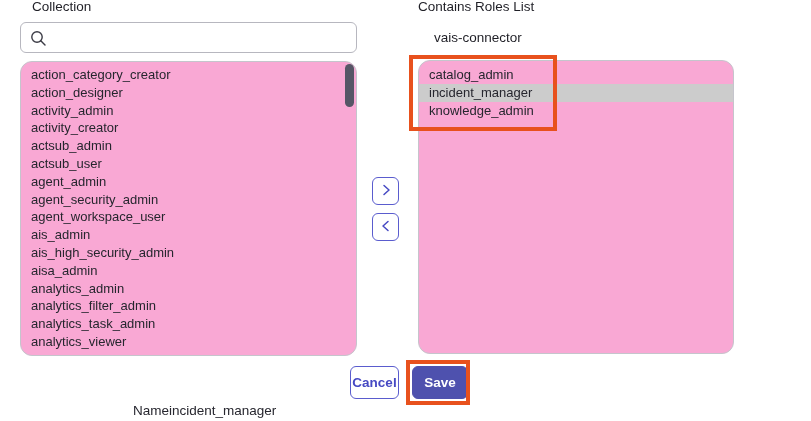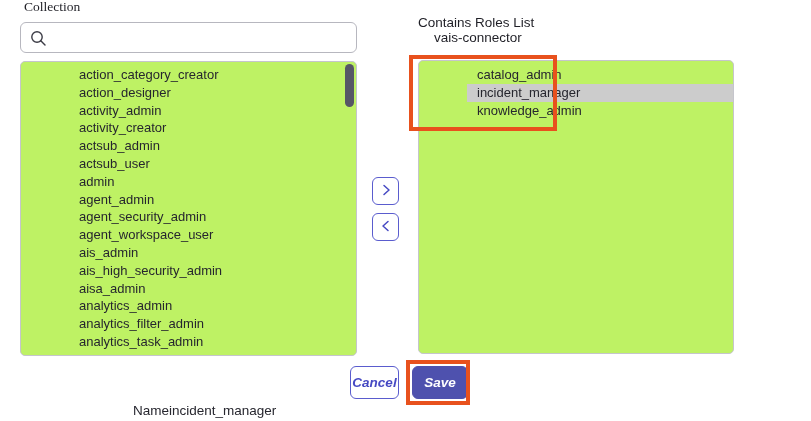--- a/index.html
+++ b/index.html
@@ -15,22 +15,22 @@
     background: #ffffff;
     overflow: hidden;
   }
   .panel-label {
     position: absolute;
     font-size: 13.5px;
     line-height: 14px;
     color: #1f1f26;
     white-space: nowrap;
   }
-  #collection-label { left: 24px; top: 0px; font-family: Liberation Serif, serif; }
-  #contains-label   { left: 418px; top: 16px; text-align: center; }
+  #collection-label { left: 32px; top: 0px; }
+  #contains-label   { left: 418px; top: 0px; text-align: center; }
   #group-name       { left: 434px; top: 31px; }
 
   
   .searchbox {
     position: absolute;
     left: 20px; top: 22px;
     width: 337px; height: 31px;
     border: 1px solid #b7b7bf;
     border-radius: 6px;
     background: #ffffff;
@@ -47,25 +47,24 @@
     font-family: "Liberation Sans", sans-serif;
     font-size: 13px;
     background: transparent;
     color: #26262e;
   }
 
   
   .listbox {
     position: absolute;
     border: 1px solid #c5c5cc;
-    border-radius: 5px;
-    background: #bef264;
+    border-radius: 12px;
+    background: #f9a8d4;
     overflow: hidden;
     font-size: 13px;
-    padding-left: 48px;
   }
   #left-listbox  { left: 20px;  top: 61px; width: 337px; height: 295px; padding-top: 4px; }
   #right-listbox { left: 418px; top: 60px; width: 316px; height: 294px; padding-top: 5px; }
   #left-listbox .row  { line-height: 17.8px; padding-left: 10px; white-space: nowrap; cursor: default; }
   #right-listbox .row { line-height: 18px;   padding-left: 10px; white-space: nowrap; cursor: default; }
   #right-listbox .row.selected { background: #cccccc; }
 
   
   .scroll-thumb {
     position: absolute;
@@ -93,21 +92,20 @@
   
   .btn {
     position: absolute;
     height: 33px;
     border-radius: 6px;
     font-family: "Liberation Sans", sans-serif;
     font-size: 13.5px;
     font-weight: 700;
     display: flex; align-items: center; justify-content: center;
     cursor: pointer;
-    font-style: italic;
   }
   #cancel-button {
     left: 350px; top: 366px; width: 49px;
     background: #ffffff;
     border: 1.5px solid #5a5cce;
     color: #4649c3;
   }
   #save-button {
     left: 412px; top: 366px; width: 56px;
     background: #4e51ae;
@@ -163,21 +161,20 @@
       <div class="row">action_designer</div>
 
       <div class="row">activity_admin</div>
 
       <div class="row">activity_creator</div>
 
       <div class="row">actsub_admin</div>
 
       <div class="row">actsub_user</div>
 
-      <div class="row">admin</div>
 
       <div class="row">agent_admin</div>
 
       <div class="row">agent_security_admin</div>
 
       <div class="row">agent_workspace_user</div>
 
       <div class="row">ais_admin</div>
 
       <div class="row">ais_high_security_admin</div>

